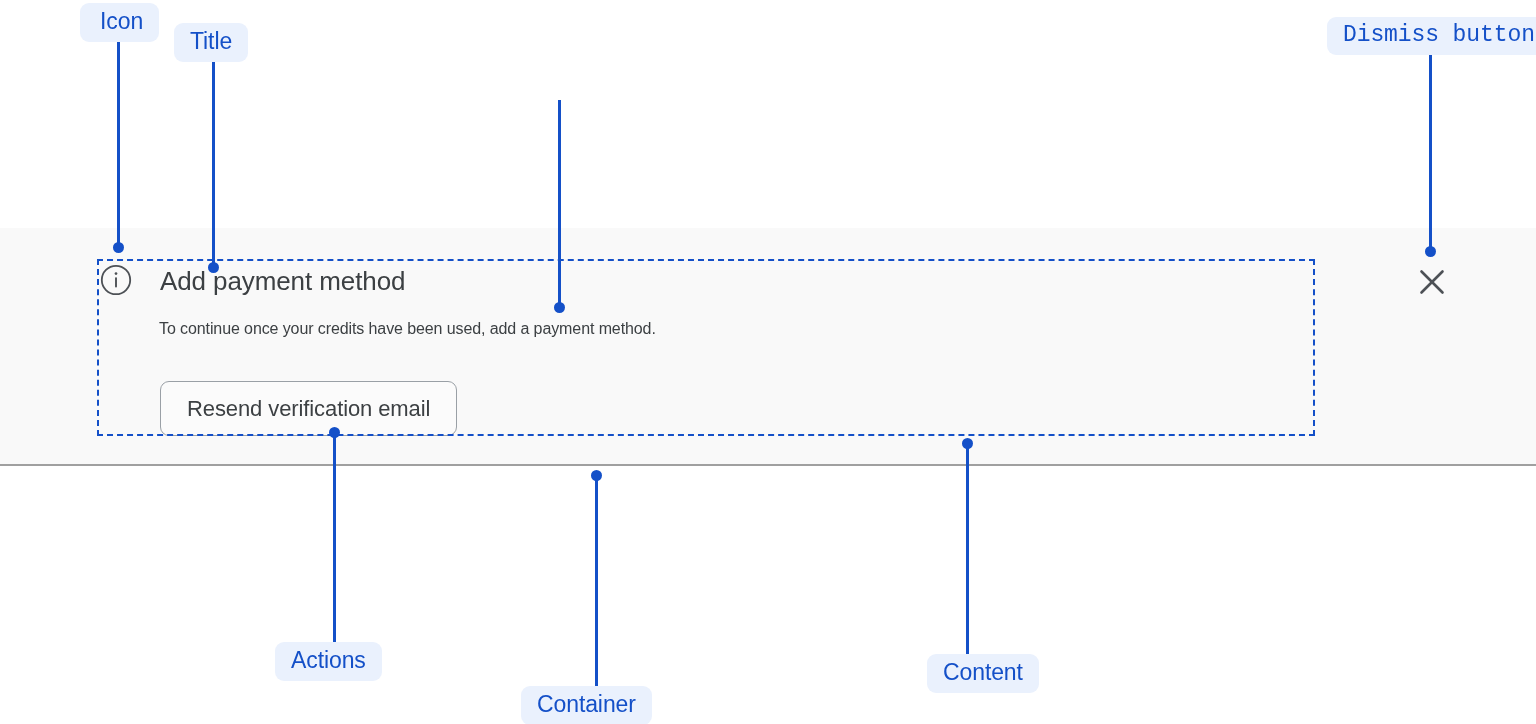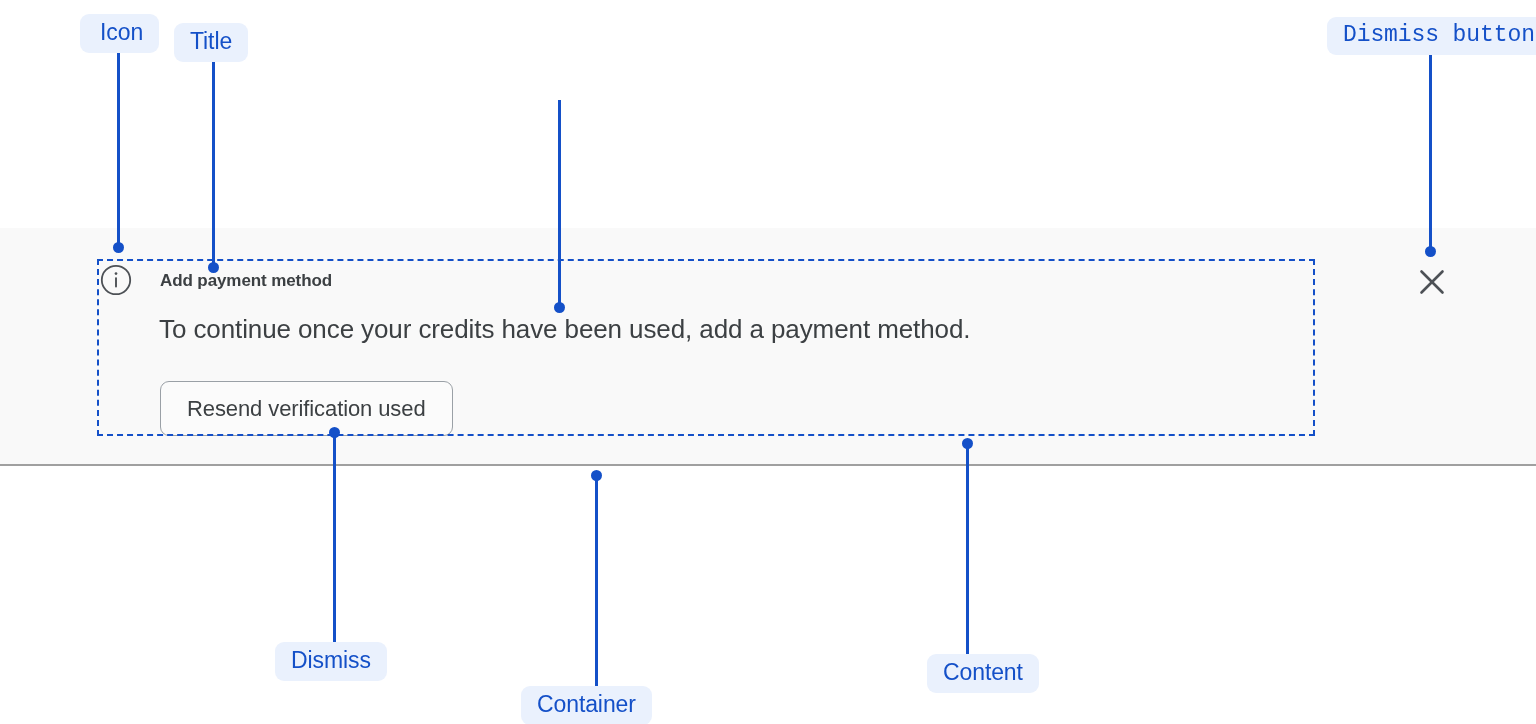--- a/index.html
+++ b/index.html
@@ -51,33 +51,33 @@
     top: 5px;
     width: 32px;
     height: 32px;
   }
   .info-icon svg { display: block; }
 
   .banner-title {
     position: absolute;
     left: 63px;
     top: 6px;
-    font-size: 17px;
-    font-weight: bold;
+    font-size: 26px;
+    font-weight: normal;
     color: #3c4043;
     letter-spacing: -0.1px;
     white-space: nowrap;
     line-height: 32px;
   }
 
   .banner-desc {
     position: absolute;
     left: 62px;
     top: 54px;
-    font-size: 26px;
+    font-size: 16px;
     font-weight: normal;
     color: #3c4043;
     letter-spacing: -0.1px;
     white-space: nowrap;
     line-height: 32px;
   }
 
   .banner-actions {
     position: absolute;
     left: 63px;
@@ -172,51 +172,51 @@
         <circle cx="16" cy="9.6" r="1.35" fill="#4d5156"></circle>
         <rect x="15.05" y="13.2" width="1.9" height="10.2" rx="0.9" fill="#4d5156"></rect>
       </svg>
     </span>
 
     <div class="banner-title">Add payment method</div>
 
     <div class="banner-desc">To continue once your credits have been used, add a payment method.</div>
 
     <div class="banner-actions">
-      <button class="action-button">Resend verification used</button>
+      <button class="action-button">Resend verification email</button>
     </div>
   </div>
 
   <button class="dismiss-button">
     <svg width="36" height="36" viewBox="0 0 36 36">
       <line x1="7.5" y1="7.5" x2="28.5" y2="28.5" stroke="#4d5156" stroke-width="2.6" stroke-linecap="round"></line>
       <line x1="28.5" y1="7.5" x2="7.5" y2="28.5" stroke="#4d5156" stroke-width="2.6" stroke-linecap="round"></line>
     </svg>
   </button>
 
   <div class="anno-box"></div>
 
   <div class="anno-line" style="left:117px; top:40px; height:210px;"></div>
   <div class="anno-dot" style="left:113px; top:242px;"></div>
-  <div class="anno-pill" style="left:80px; top:14px;padding-left:20px;">Icon</div>
+  <div class="anno-pill" style="left:80px; top:3px;padding-left:20px;">Icon</div>
 
   <div class="anno-line" style="left:212px; top:60px; height:210px;"></div>
   <div class="anno-dot" style="left:208px; top:262px;"></div>
   <div class="anno-pill" style="left:174px; top:23px;text-align:center;">Title</div>
 
   <div class="anno-line" style="left:558px; top:100px; height:210px;"></div>
   <div class="anno-dot" style="left:554px; top:302px;"></div>
 
   <div class="anno-line" style="left:1429px; top:44px; height:210px;"></div>
   <div class="anno-dot" style="left:1425px; top:246px;"></div>
   <div class="anno-pill" style="left:1327px; top:17px;font-family:Liberation Mono, monospace;">Dismiss button</div>
 
   <div class="anno-line" style="left:333px; top:436px; height:207px;"></div>
   <div class="anno-dot" style="left:329px; top:427px;"></div>
-  <div class="anno-pill" style="left:275px; top:642px;">Dismiss</div>
+  <div class="anno-pill" style="left:275px; top:642px;">Actions</div>
 
   <div class="anno-line" style="left:595px; top:477px; height:210px;"></div>
   <div class="anno-dot" style="left:591px; top:470px;"></div>
   <div class="anno-pill" style="left:521px; top:686px;text-align:center;">Container</div>
 
   <div class="anno-line" style="left:966px; top:445px; height:210px;"></div>
   <div class="anno-dot" style="left:962px; top:438px;"></div>
   <div class="anno-pill" style="left:903px; top:654px;margin-left:24px;">Content</div>
 
 </div>

